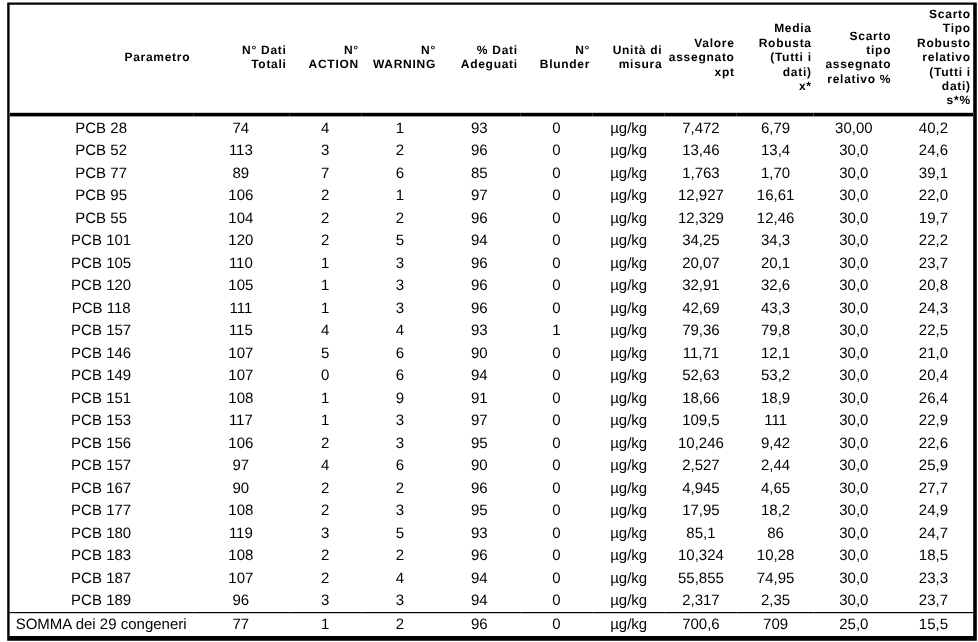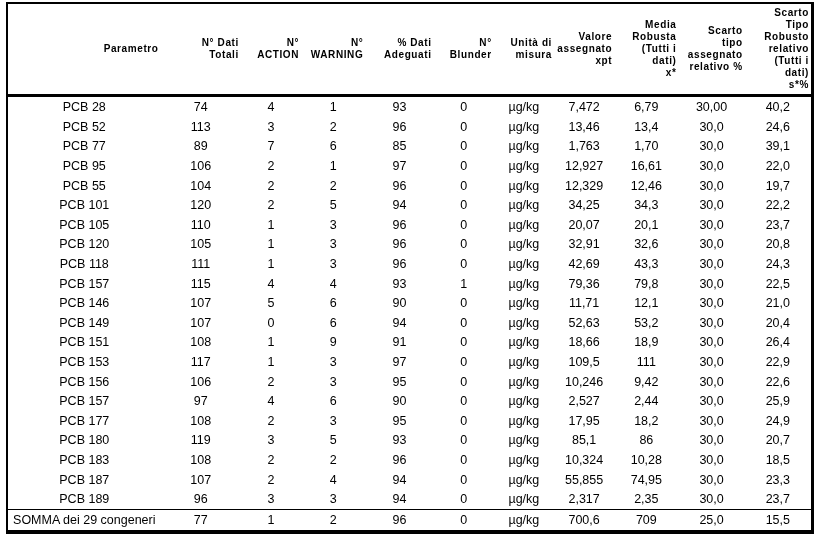--- a/index.html
+++ b/index.html
@@ -313,20 +313,33 @@
           <td data-name="value-cell">6</td>
           <td data-name="value-cell">90</td>
           <td data-name="value-cell">0</td>
           <td data-name="value-cell">µg/kg</td>
           <td data-name="value-cell">2,527</td>
           <td data-name="value-cell">2,44</td>
           <td data-name="value-cell">30,0</td>
           <td data-name="value-cell">25,9</td>
         </tr>
         <tr data-name="table-row">
+          <td data-name="parameter-cell">PCB 167</td>
+          <td data-name="value-cell">90</td>
+          <td data-name="value-cell">2</td>
+          <td data-name="value-cell">2</td>
+          <td data-name="value-cell">96</td>
+          <td data-name="value-cell">0</td>
+          <td data-name="value-cell">µg/kg</td>
+          <td data-name="value-cell">4,945</td>
+          <td data-name="value-cell">4,65</td>
+          <td data-name="value-cell">30,0</td>
+          <td data-name="value-cell">27,7</td>
+        </tr>
+        <tr data-name="table-row">
           <td data-name="parameter-cell">PCB 177</td>
           <td data-name="value-cell">108</td>
           <td data-name="value-cell">2</td>
           <td data-name="value-cell">3</td>
           <td data-name="value-cell">95</td>
           <td data-name="value-cell">0</td>
           <td data-name="value-cell">µg/kg</td>
           <td data-name="value-cell">17,95</td>
           <td data-name="value-cell">18,2</td>
           <td data-name="value-cell">30,0</td>
@@ -336,21 +349,21 @@
           <td data-name="parameter-cell">PCB 180</td>
           <td data-name="value-cell">119</td>
           <td data-name="value-cell">3</td>
           <td data-name="value-cell">5</td>
           <td data-name="value-cell">93</td>
           <td data-name="value-cell">0</td>
           <td data-name="value-cell">µg/kg</td>
           <td data-name="value-cell">85,1</td>
           <td data-name="value-cell">86</td>
           <td data-name="value-cell">30,0</td>
-          <td data-name="value-cell">20,7</td>
+          <td data-name="value-cell">24,7</td>
         </tr>
         <tr data-name="table-row">
           <td data-name="parameter-cell">PCB 183</td>
           <td data-name="value-cell">108</td>
           <td data-name="value-cell">2</td>
           <td data-name="value-cell">2</td>
           <td data-name="value-cell">96</td>
           <td data-name="value-cell">0</td>
           <td data-name="value-cell">µg/kg</td>
           <td data-name="value-cell">10,324</td>

